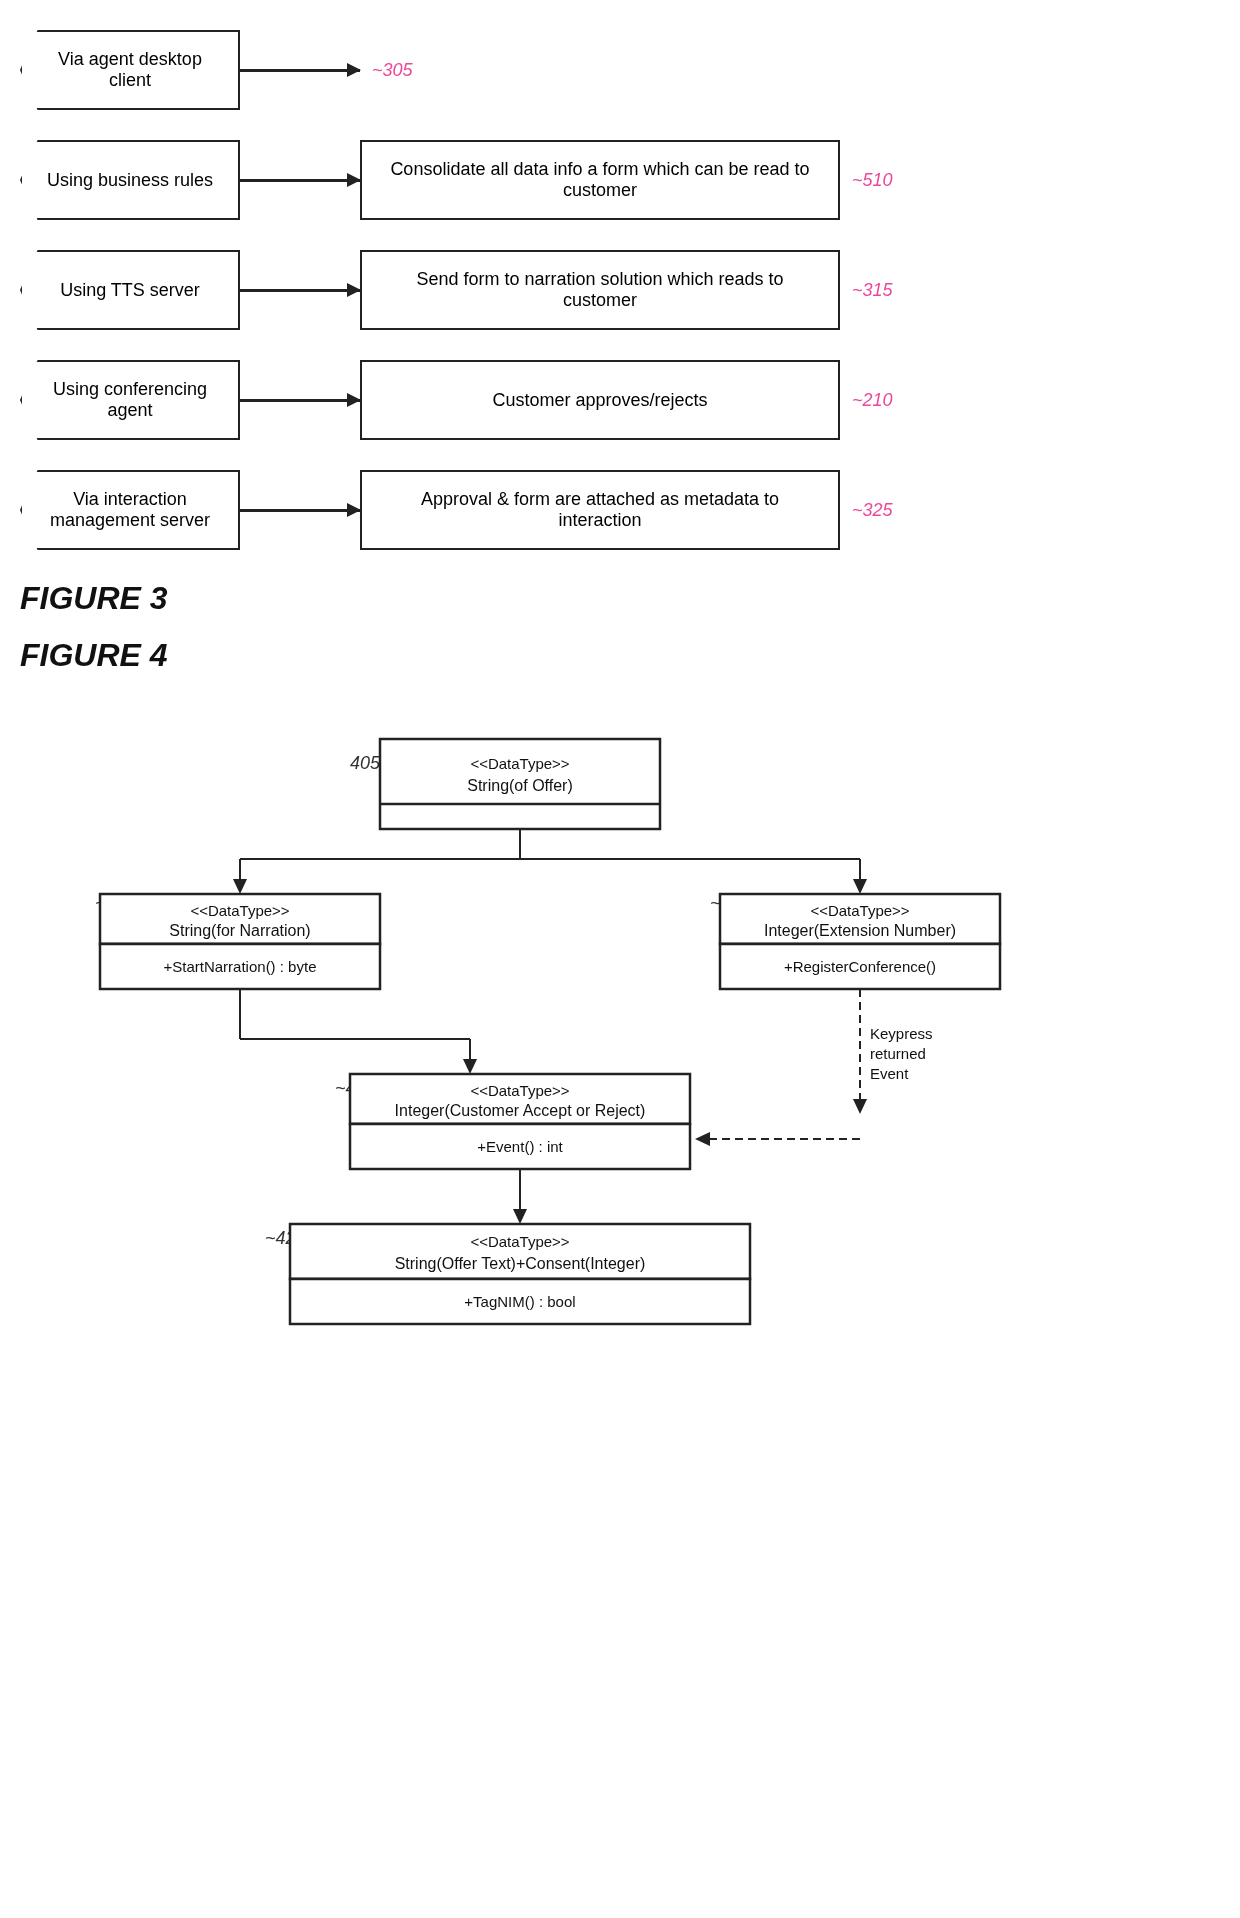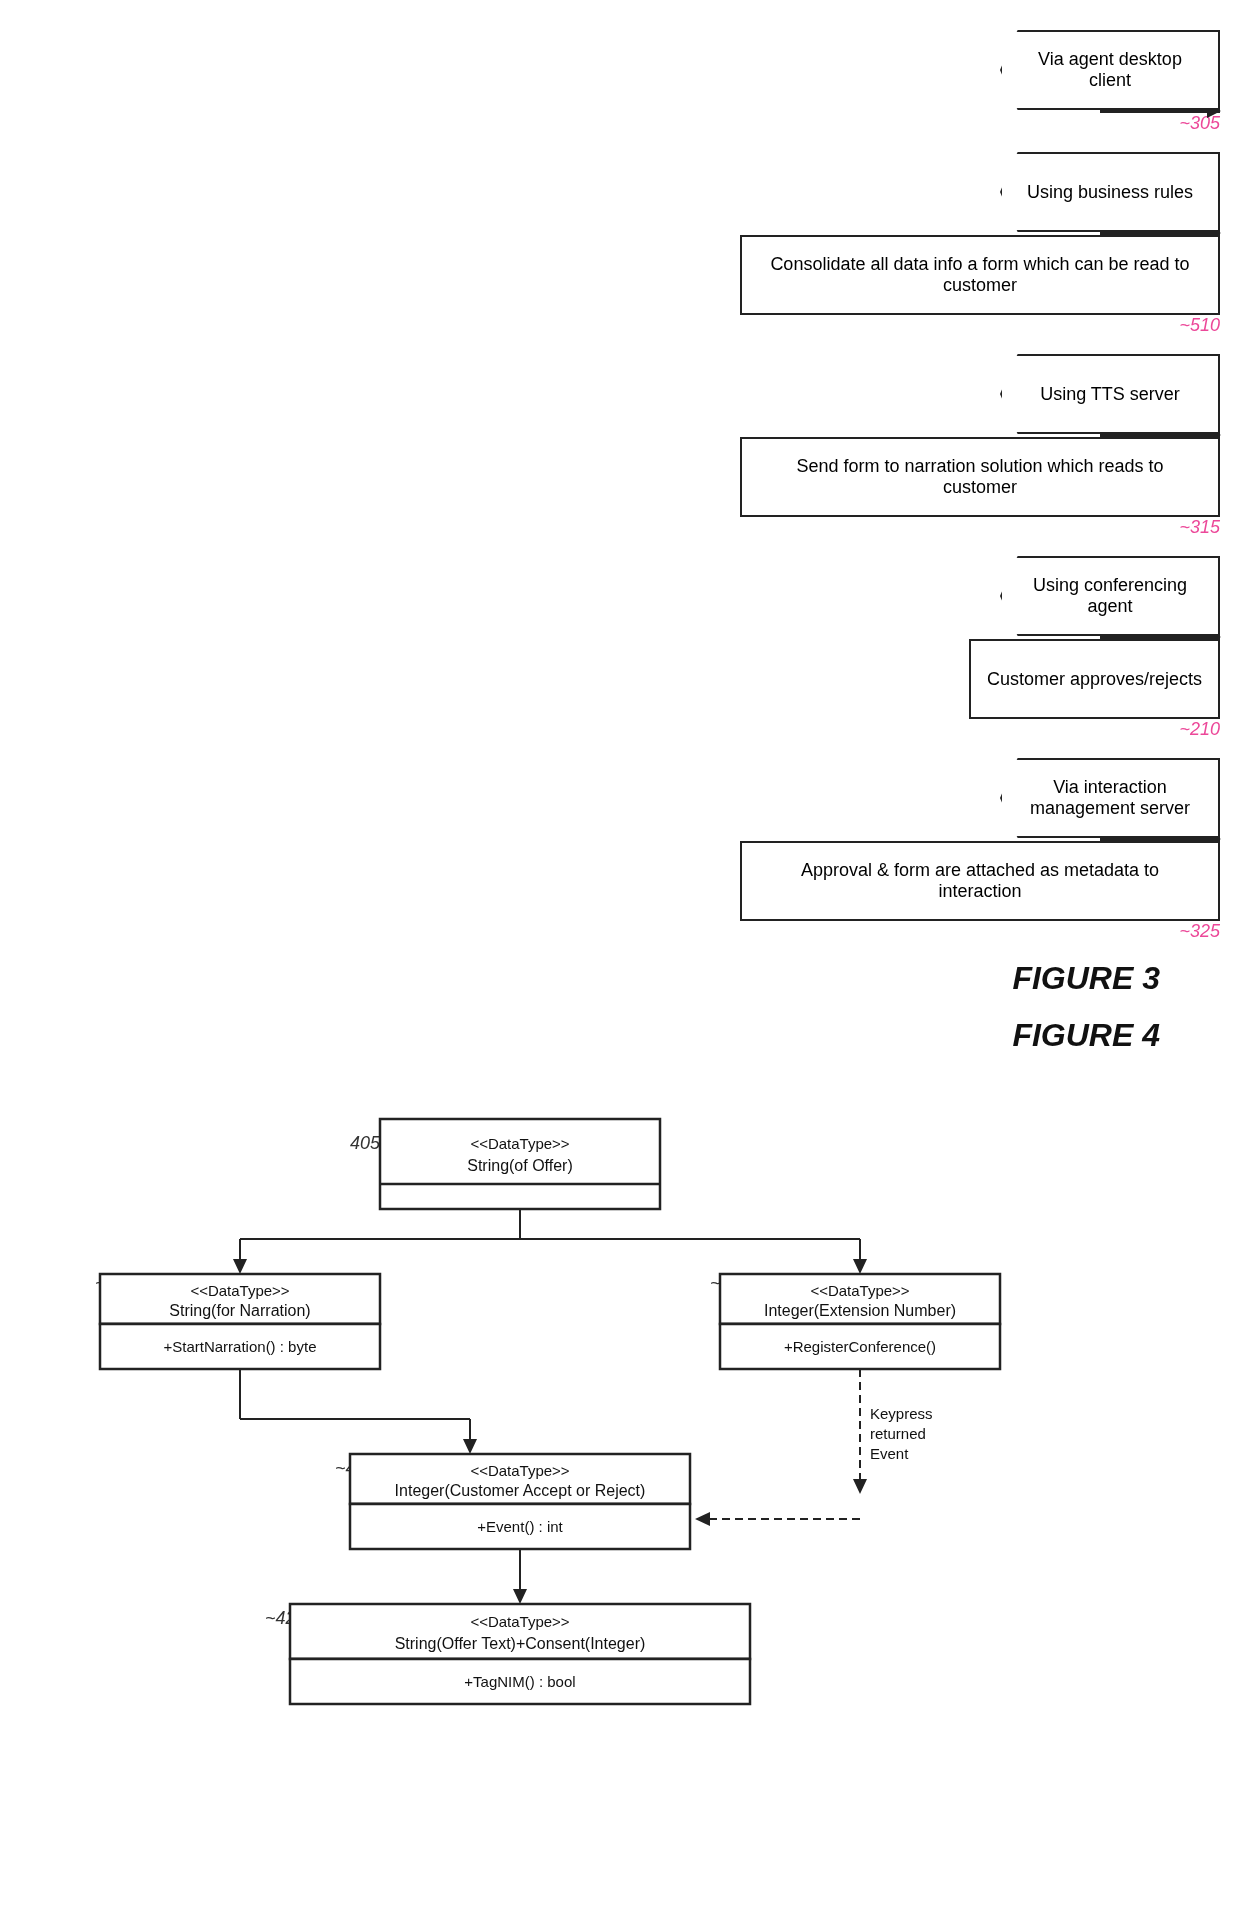--- a/index.html
+++ b/index.html
@@ -19,24 +19,23 @@
 
     
     .figure3 {
       position: relative;
       width: 100%;
       margin-bottom: 20px;
     }
 
     .flow-row {
       display: flex;
-      align-items: flex-end;
-      margin-bottom: 18px;
-      position: relative;
-      flex-direction: column;
+      align-items: center;
+      margin-bottom: 30px;
+      position: relative;
     }
 
     .left-box {
       width: 220px;
       min-height: 80px;
       border: 2.5px solid #222;
       display: flex;
       align-items: center;
       justify-content: center;
       text-align: center;
@@ -90,21 +89,21 @@
       color: #ec4899;
       white-space: nowrap;
     }
 
     .ref-num::before {
       content: '~';
     }
 
     
     .figure-label {
-      text-align: right;
+      text-align: left;
       font-size: 32px;
       font-style: italic;
       font-weight: bold;
       margin: 10px 60px 5px 0;
       color: #111;
     }
 
     
     .figure4 {
       position: relative;

